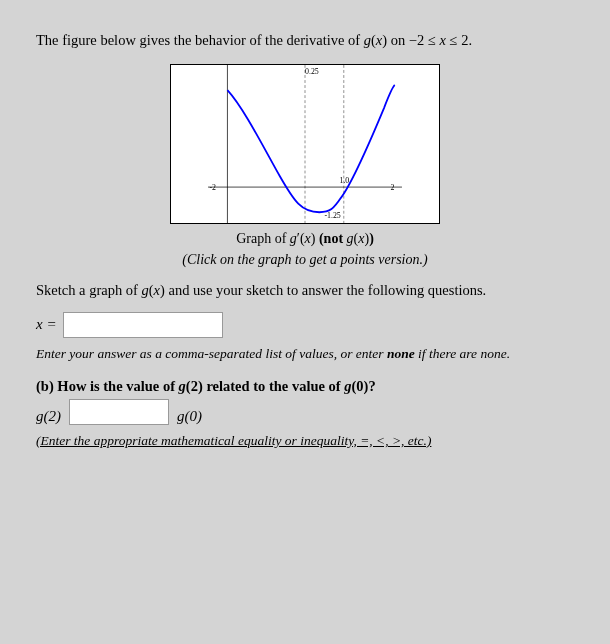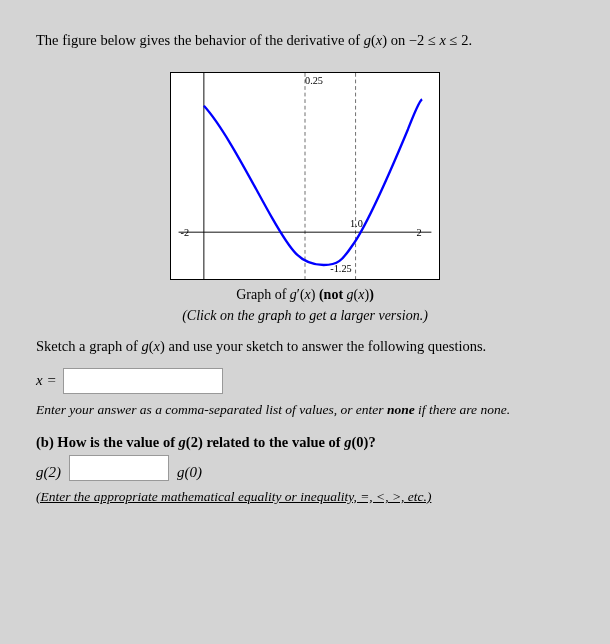--- a/index.html
+++ b/index.html
@@ -10,35 +10,35 @@
       color: #000;
       padding: 20px;
       width: 610px;
       min-height: 644px;
     }
     .content {
       background: #d4d4d4;
       padding: 10px 16px;
     }
     .intro-text {
-      margin-bottom: 20px;
+      margin-bottom: 12px;
       font-size: 14.5px;
       line-height: 1.5;
     }
     .graph-container {
       display: flex;
       flex-direction: column;
       align-items: center;
       margin-bottom: 10px;
     }
     .graph-box {
       border: 1px solid #000;
       background: #fff;
       width: 270px;
-      height: 208px;
+      height: 160px;
       position: relative;
       overflow: hidden;
     }
     .graph-caption {
       text-align: center;
       font-size: 14px;
       margin-top: 4px;
       line-height: 1.5;
     }
     .sketch-instruction {
@@ -146,21 +146,21 @@
         <path d="M 27,35 
                  C 50,60 80,120 100,155 
                  C 120,190 130,205 155,205 
                  C 170,205 175,200 185,185
                  C 200,165 220,120 245,60
                  C 252,42 257,30 260,28" fill="none" stroke="#00f" stroke-width="2.5"></path>
       </svg>
     </div>
     <div class="graph-caption">
       <span>Graph of <i>g</i>′(<i>x</i>) <strong>(not</strong> <i>g</i>(<i>x</i>)<strong>)</strong></span><br>
-      <span><i>(Click on the graph to get a larger version.)</i></span>
+      <span><i>(Click on the graph to get a points version.)</i></span>
     </div>
   </div>
 
   <p class="sketch-instruction">
     Sketch a graph of <i>g</i>(<i>x</i>) and use your sketch to answer the following questions.
   </p>
 
   <div>
     <div class="answer-row">
       <span class="answer-label"><i>x</i> =</span>

